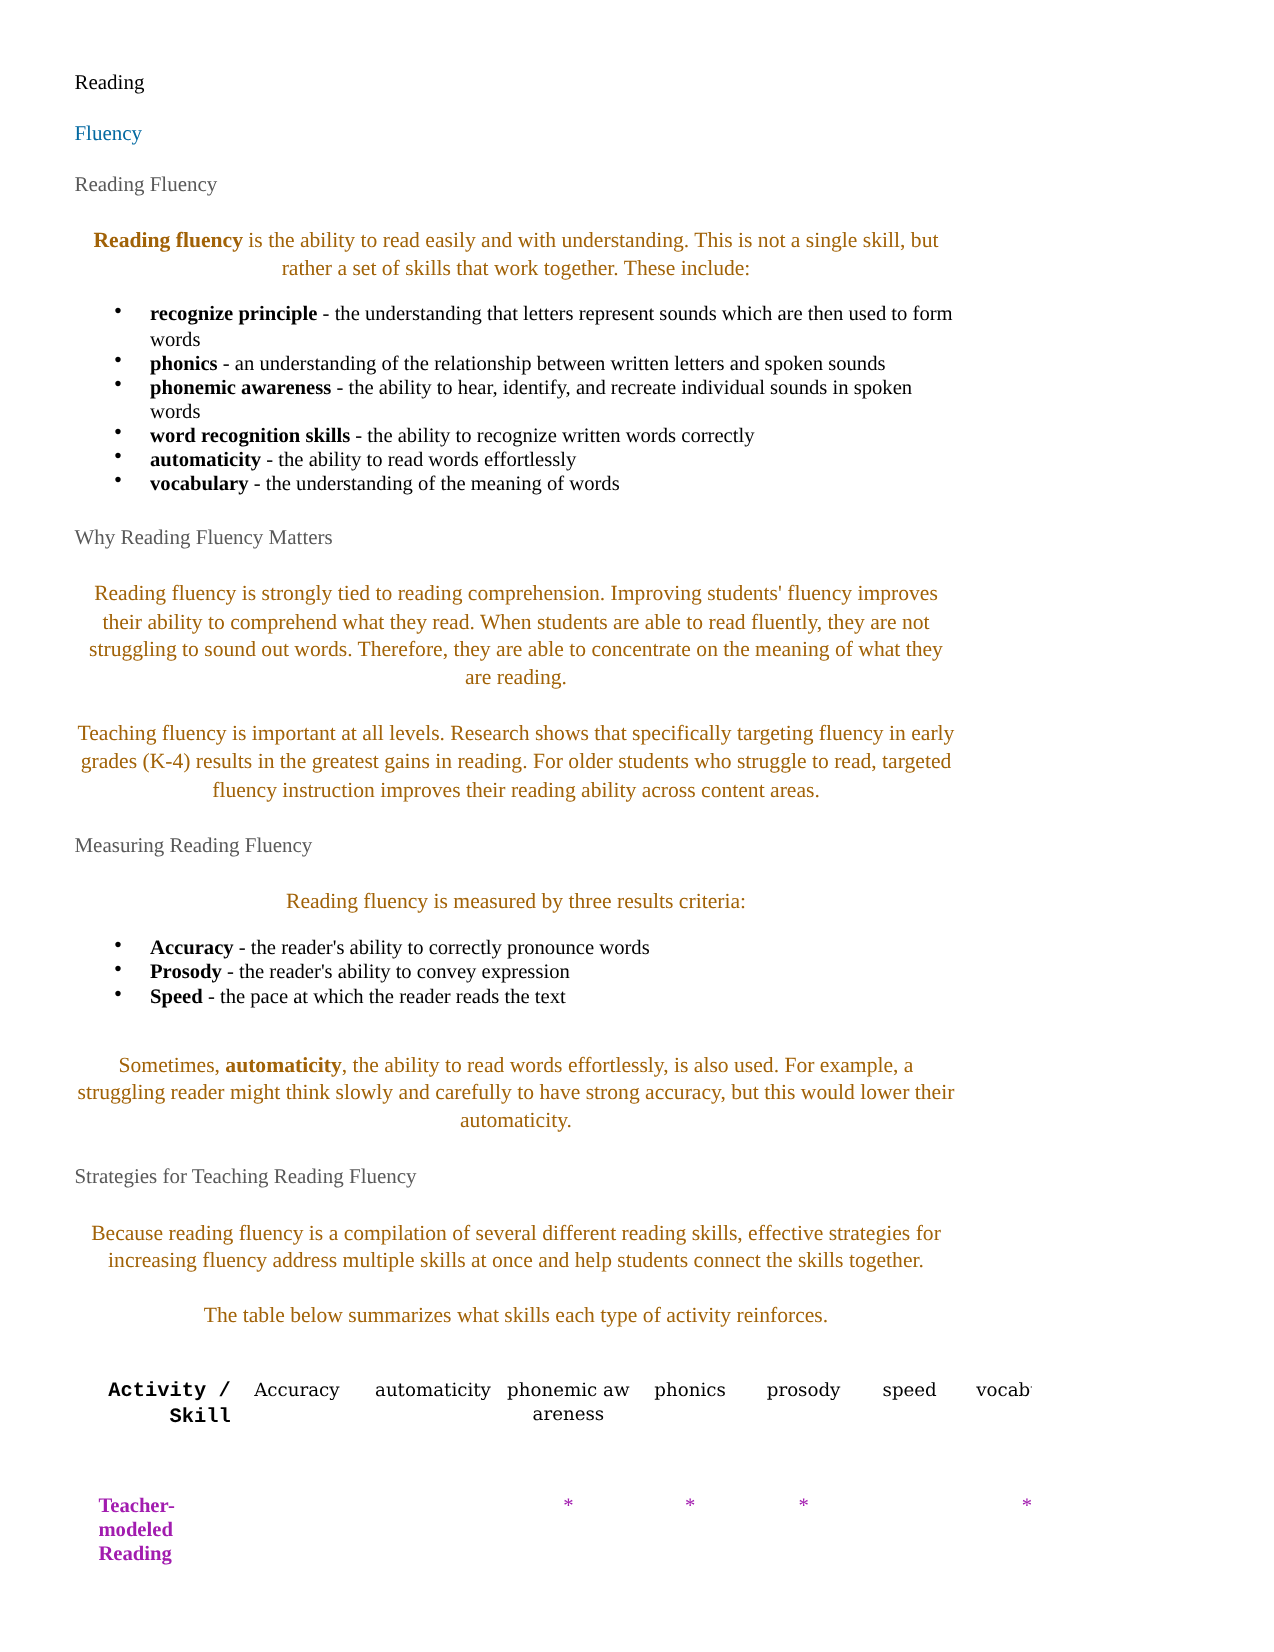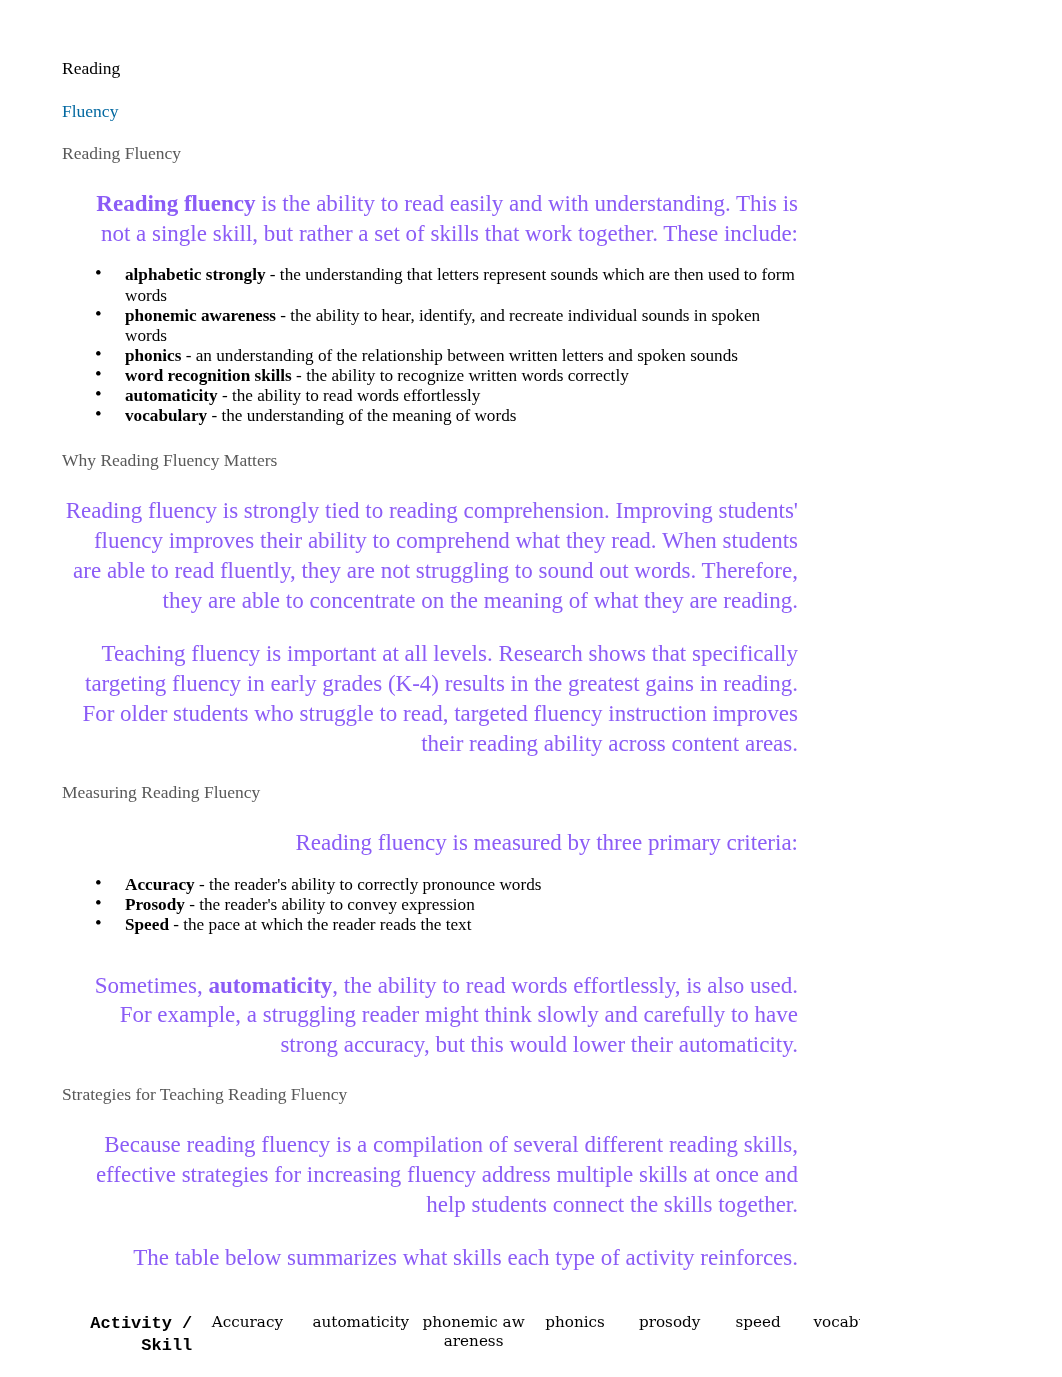--- a/index.html
+++ b/index.html
@@ -41,25 +41,25 @@
     line-height: 1.25;
     color: #595959;
     margin: 0 0 24px 0;
   }
   .section-heading.spaced-top {
     margin-top: 24px;
   }
 
   
   p.body-text {
-    font-size: 23px;
+    font-size: 18px;
     line-height: 1.30;
     margin: 0 0 23px 0;
-    color: #8b5cf6;
-    text-align: right;
+    color: #a16207;
+    text-align: center;
   }
   p.body-text.tight {
     margin-bottom: 20px;
     margin-top: 35px;
   }
   p.body-text.pre-list {
     margin-bottom: 17px;
   }
   b, .bold { font-weight: bold; }
 
@@ -166,37 +166,37 @@
 
   <div class="doc-title">Reading</div>
 
   <div class="doc-subtitle">Fluency</div>
 
   <div class="section-heading">Reading Fluency</div>
 
   <p class="body-text pre-list"><b>Reading fluency</b><span> is the ability to read easily and with understanding. This is not a single skill, but rather a set of skills that work together. These include:</span></p>
 
   <ul class="bullets">
-    <li><b>alphabetic strongly</b><span> - the understanding that letters represent sounds which are then used to form words</span></li>
+    <li><b>recognize principle</b><span> - the understanding that letters represent sounds which are then used to form words</span></li>
+    <li><b>phonics</b><span> - an understanding of the relationship between written letters and spoken sounds</span></li>
     <li><b>phonemic awareness</b><span> - the ability to hear, identify, and recreate individual sounds in spoken words</span></li>
-    <li><b>phonics</b><span> - an understanding of the relationship between written letters and spoken sounds</span></li>
     <li><b>word recognition skills</b><span> - the ability to recognize written words correctly</span></li>
     <li><b>automaticity</b><span> - the ability to read words effortlessly</span></li>
     <li><b>vocabulary</b><span> - the understanding of the meaning of words</span></li>
   </ul>
 
   <div class="section-heading spaced-top">Why Reading Fluency Matters</div>
 
   <p class="body-text">Reading fluency is strongly tied to reading comprehension. Improving students' fluency improves their ability to comprehend what they read. When students are able to read fluently, they are not struggling to sound out words. Therefore, they are able to concentrate on the meaning of what they are reading.</p>
 
   <p class="body-text">Teaching fluency is important at all levels. Research shows that specifically targeting fluency in early grades (K-4) results in the greatest gains in reading. For older students who struggle to read, targeted fluency instruction improves their reading ability across content areas.</p>
 
   <div class="section-heading spaced-top">Measuring Reading Fluency</div>
 
-  <p class="body-text pre-list">Reading fluency is measured by three primary criteria:</p>
+  <p class="body-text pre-list">Reading fluency is measured by three results criteria:</p>
 
   <ul class="bullets">
     <li><b>Accuracy</b><span> - the reader's ability to correctly pronounce words</span></li>
     <li><b>Prosody</b><span> - the reader's ability to convey expression</span></li>
     <li><b>Speed</b><span> - the pace at which the reader reads the text</span></li>
   </ul>
 
   <p class="body-text tight"><span>Sometimes, </span><b>automaticity</b><span>, the ability to read words effortlessly, is also used. For example, a struggling reader might think slowly and carefully to have strong accuracy, but this would lower their automaticity.</span></p>
 
   <div class="section-heading spaced-top">Strategies for Teaching Reading Fluency</div>

